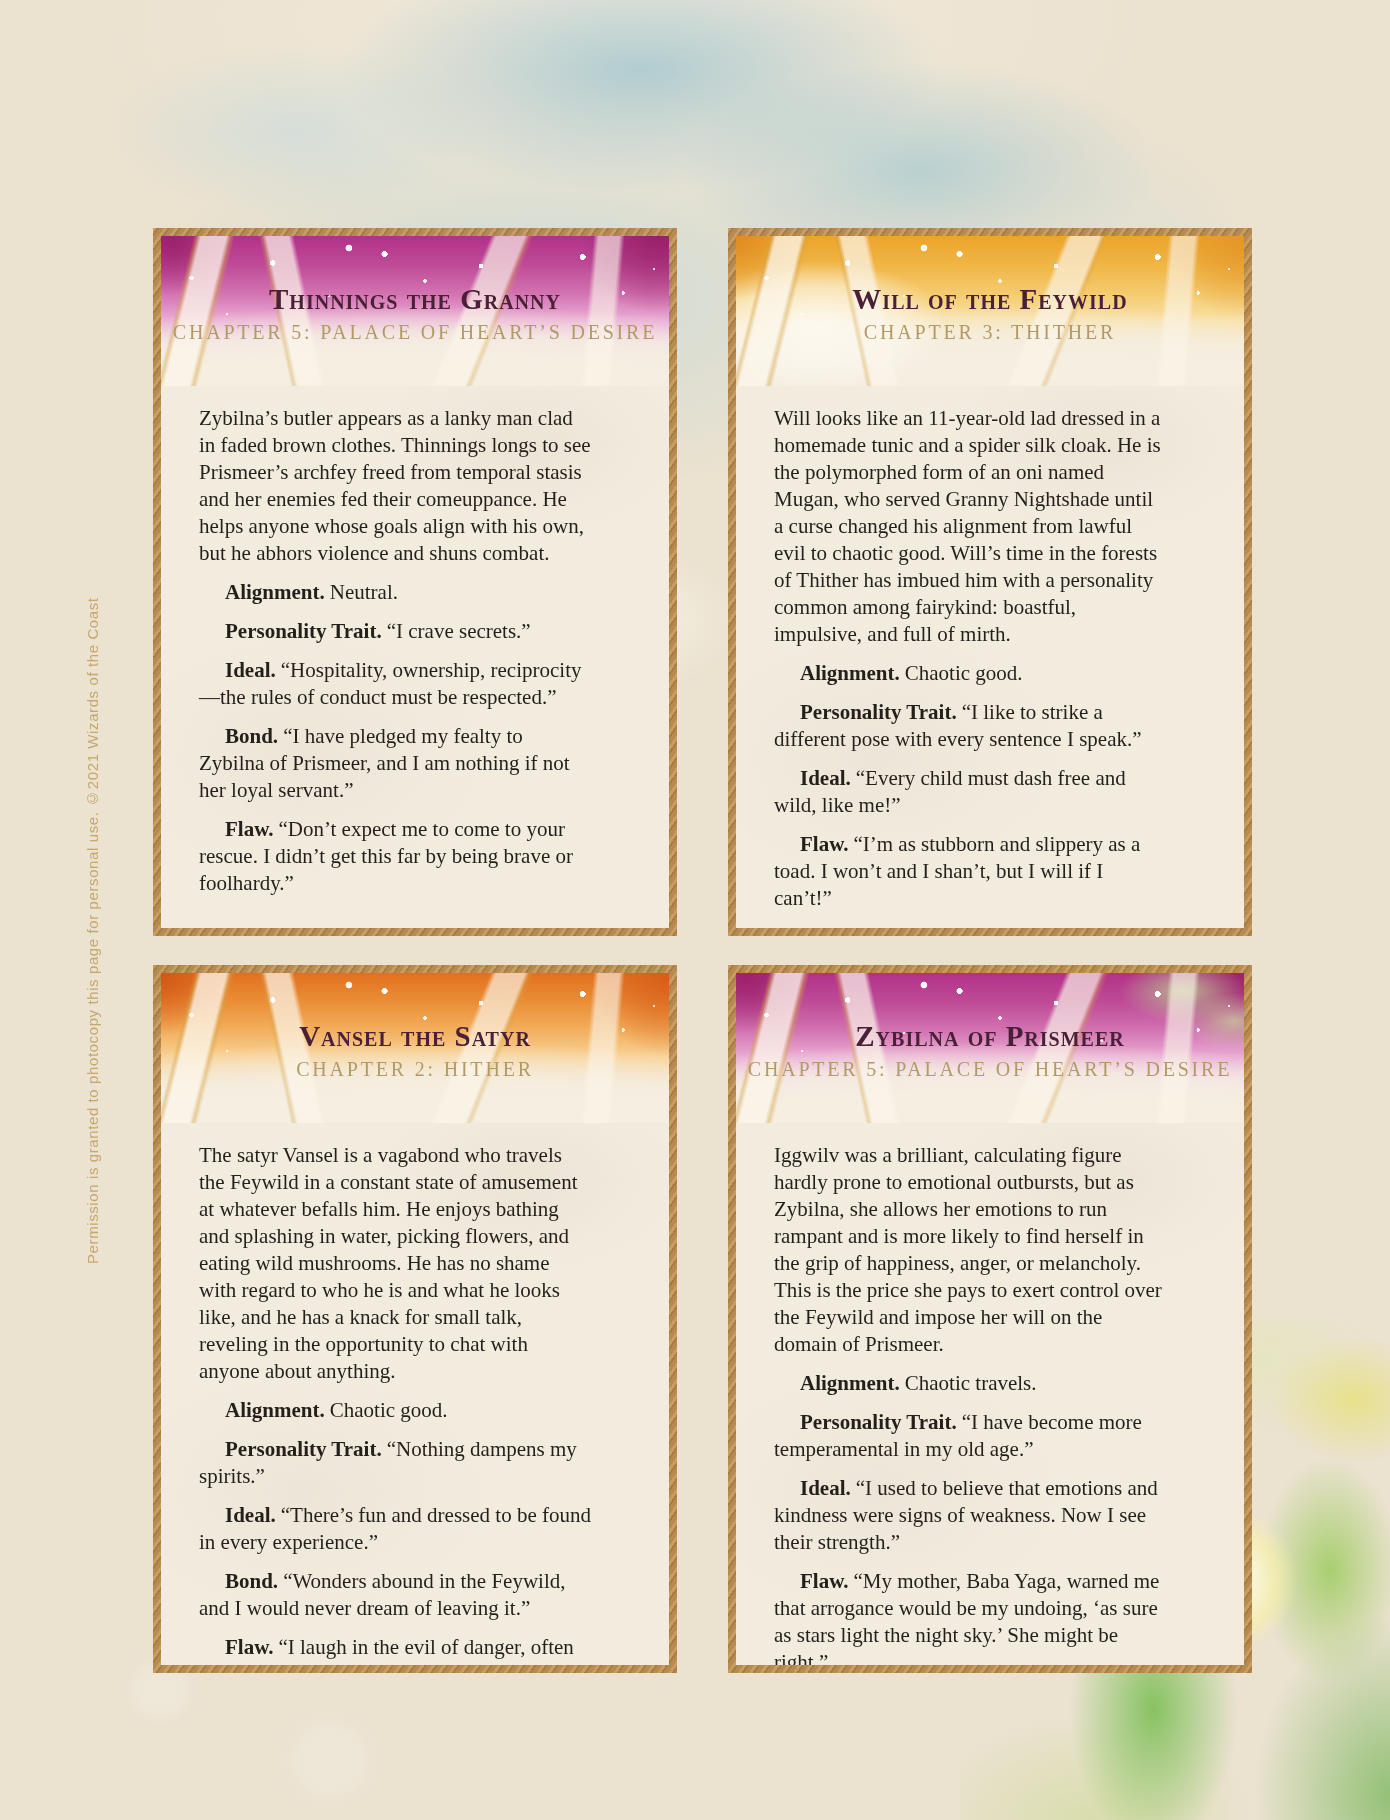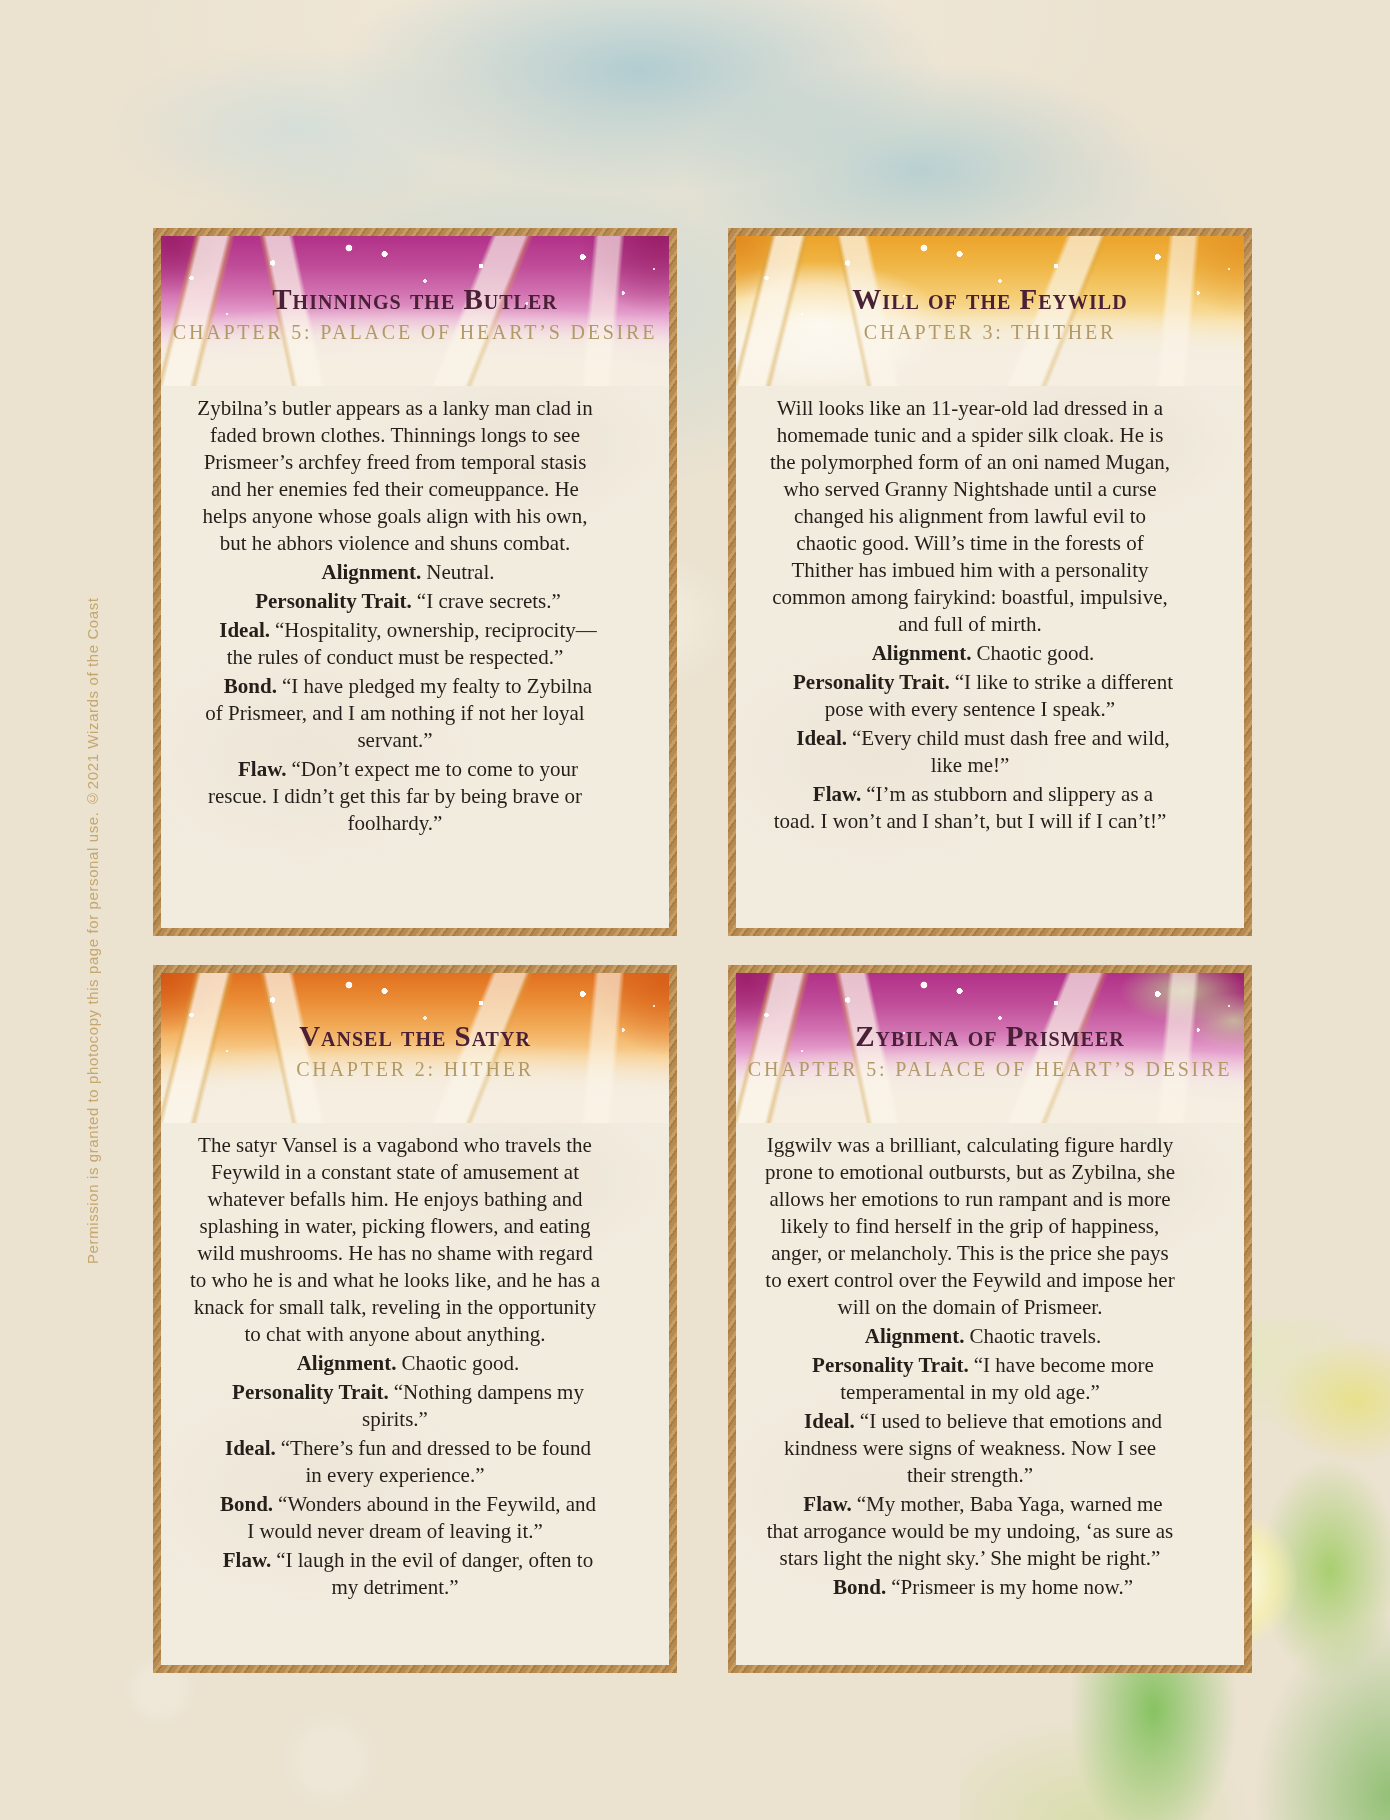--- a/index.html
+++ b/index.html
@@ -157,38 +157,38 @@
     white-space: nowrap;
   }
 
   
   .card-body {
     padding: 7px 66px 0 26px;
     color: #241f1a;
     font-size: 21px;
     line-height: 27px;
   }
-  .card-body p { margin: 2px; text-align: center; }
+  .card-body p { margin: 12px; }
   .attr { text-indent: 26px; }
   .attr-label { font-weight: bold; margin-right: 5px; }
 </style>
 </head>
 <body>
 
 <div class="watercolor-top"></div>
 <div class="foliage-bottom-right"></div>
 
 <div class="copyright-vertical">Permission is granted to photocopy this page for personal use. ©2021 Wizards of the Coast</div>
 
 <div class="cards-grid">
 
   <section class="card">
     <header class="hdr pink">
       <div class="deco"></div>
-      <h2 class="card-title">Thinnings the Butler</h2>
+      <h2 class="card-title">Thinnings the Granny</h2>
       <div class="card-chapter">Chapter 5: Palace of Heart’s Desire</div>
     </header>
     <div class="card-body">
       <p class="intro">Zybilna’s butler appears as a lanky man clad in faded brown clothes. Thinnings longs to see Prismeer’s archfey freed from temporal stasis and her enemies fed their comeuppance. He helps anyone whose goals align with his own, but he abhors violence and shuns combat.</p>
       <p class="attr"><span class="attr-label">Alignment.</span><span>Neutral.</span></p>
       <p class="attr"><span class="attr-label">Personality Trait.</span><span>“I crave secrets.”</span></p>
       <p class="attr"><span class="attr-label">Ideal.</span><span>“Hospitality, ownership, reciprocity—the rules of conduct must be respected.”</span></p>
       <p class="attr"><span class="attr-label">Bond.</span><span>“I have pledged my fealty to Zybilna of Prismeer, and I am nothing if not her loyal servant.”</span></p>
       <p class="attr"><span class="attr-label">Flaw.</span><span>“Don’t expect me to come to your rescue. I didn’t get this far by being brave or foolhardy.”</span></p>
     </div>

